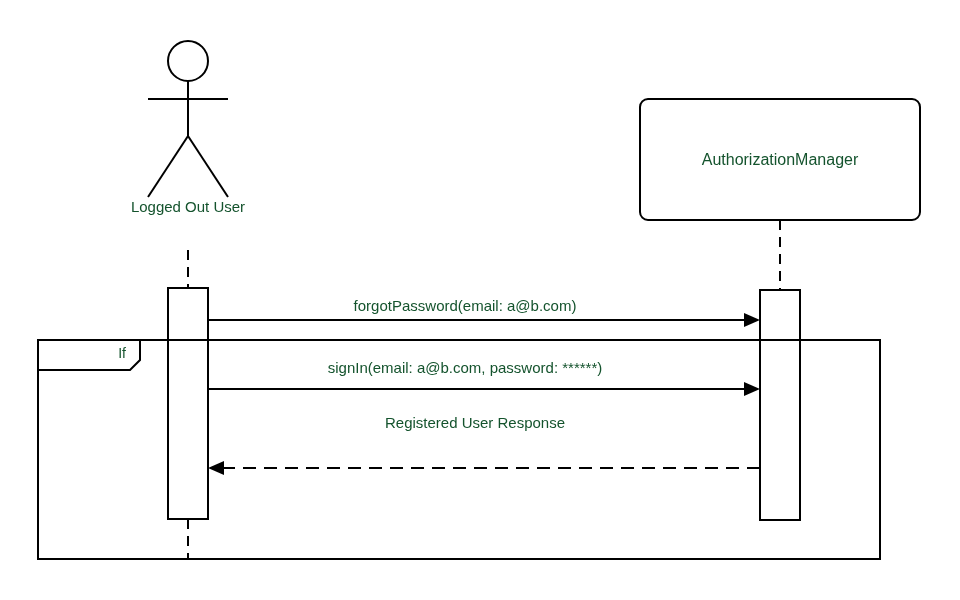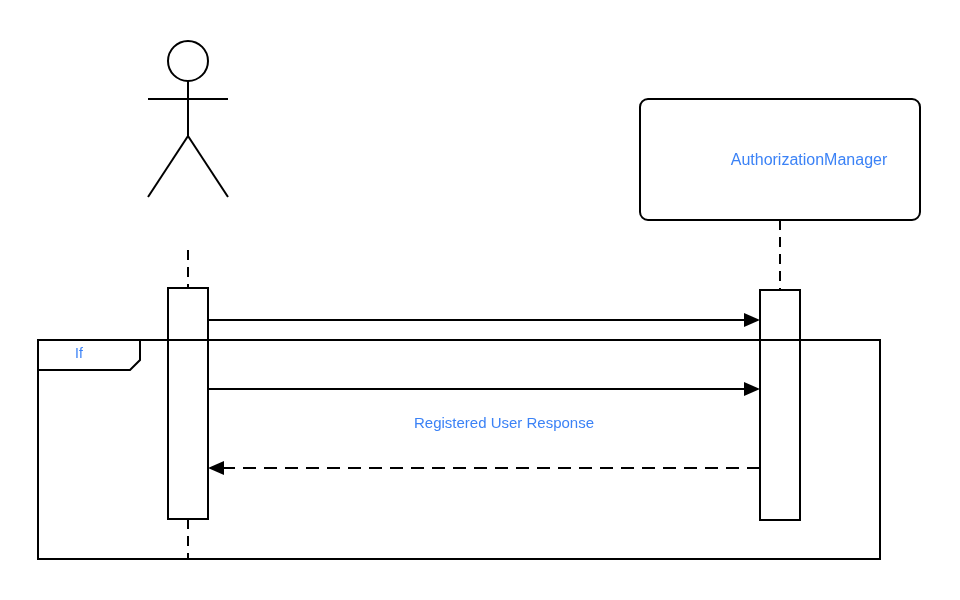--- a/index.html
+++ b/index.html
@@ -15,26 +15,25 @@
     background: #ffffff;
     overflow: hidden;
   }
   .canvas svg {
     position: absolute;
     left: 0;
     top: 0;
   }
   .label {
     position: absolute;
-    color: #3b82f6;
+    color: #14532d;
     font-size: 15px;
     line-height: 18px;
     text-align: center;
     white-space: nowrap;
-    padding-left: 29px;
   }
   .actor-label {
     left: 108px;
     top: 198px;
     width: 160px;
   }
   .object-label {
     left: 640px;
     top: 99px;
     width: 280px;
@@ -56,21 +55,21 @@
   }
   .msg3-label {
     left: 330px;
     top: 414px;
     width: 290px;
   }
   .fragment-operator {
     left: 46px;
     top: 344px;
     width: 80px;
-    text-align: left;
+    text-align: right;
     font-size: 14px;
   }
   .fragment-guard {
     left: 48px;
     top: 388px;
     width: 110px;
     white-space: pre-line;
     line-height: 20px;
   }
 </style>
@@ -110,23 +109,26 @@
       <line x1="208" y1="389" x2="746" y2="389" stroke="#000000" stroke-width="2"></line>
       <polygon points="760,389 744,382 744,396" fill="#000000"></polygon>
     </g>
 
     <g>
       <line x1="760" y1="468" x2="224" y2="468" stroke="#000000" stroke-width="2" stroke-dasharray="13,8"></line>
       <polygon points="208,468 224,461 224,475" fill="#000000"></polygon>
     </g>
   </svg>
 
+  <div class="label actor-label">Logged Out User</div>
 
   <div class="label object-label">AuthorizationManager</div>
 
+  <div class="label msg1-label">forgotPassword(email: a@b.com)</div>
 
+  <div class="label msg2-label">signIn(email: a@b.com, password: ******)</div>
 
   <div class="label msg3-label">Registered User Response</div>
 
   <div class="label fragment-operator">If</div>
 
 
 </div>
 
 </body></html>

